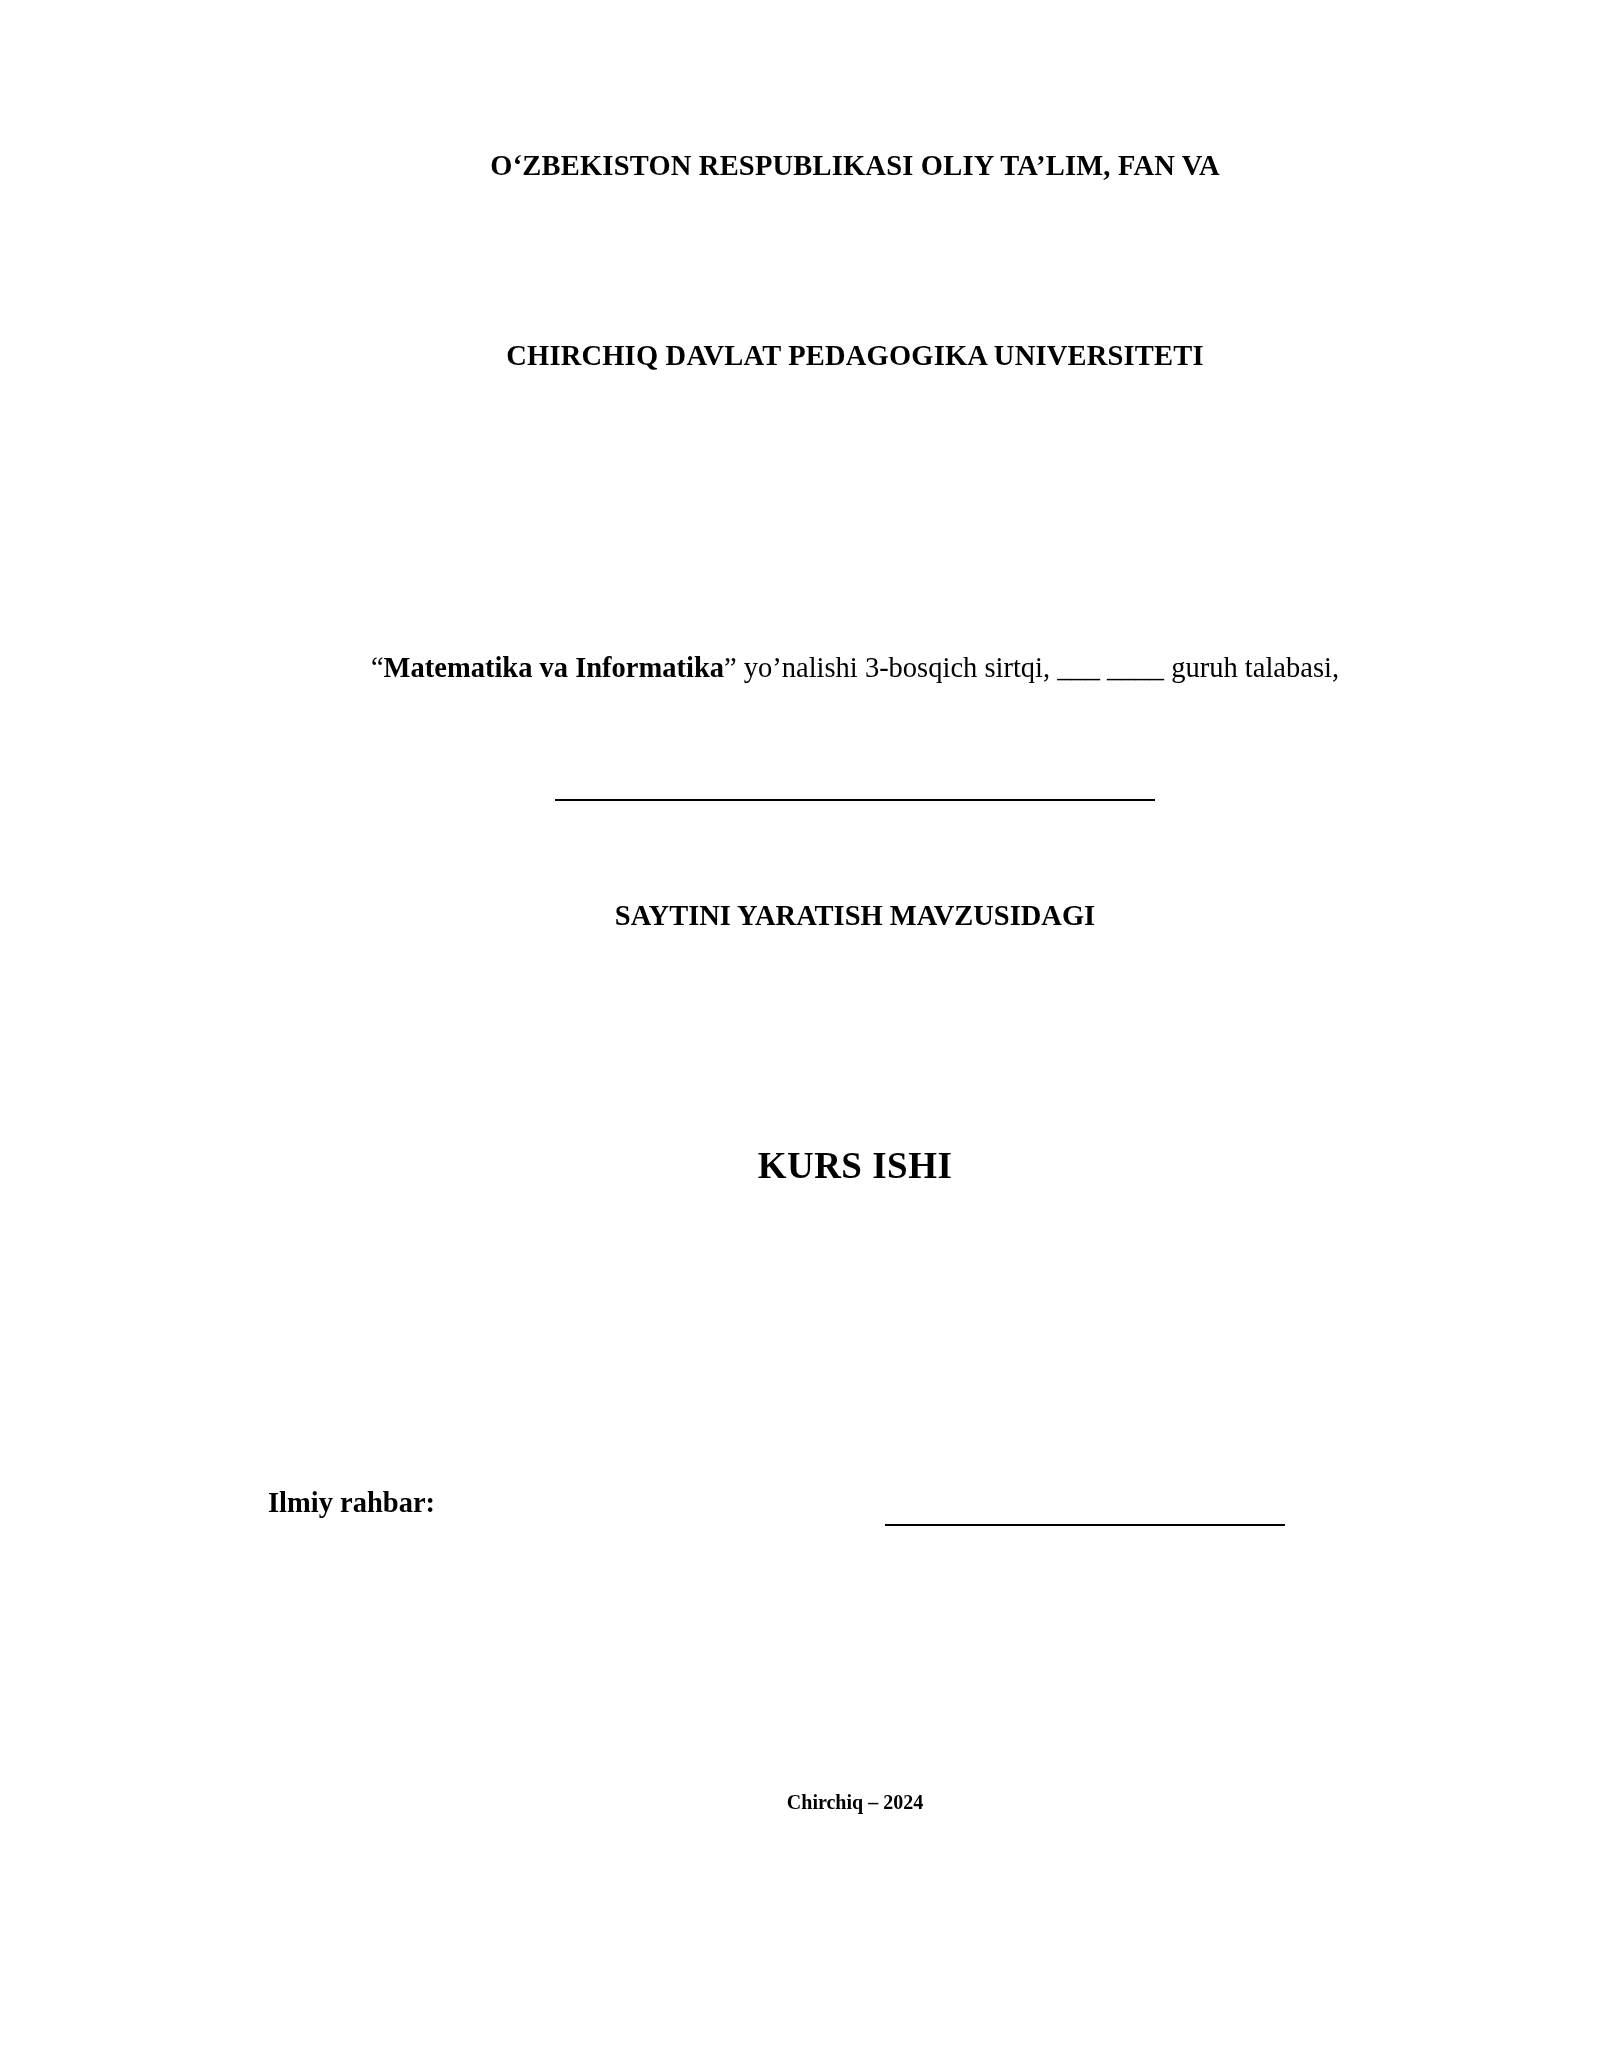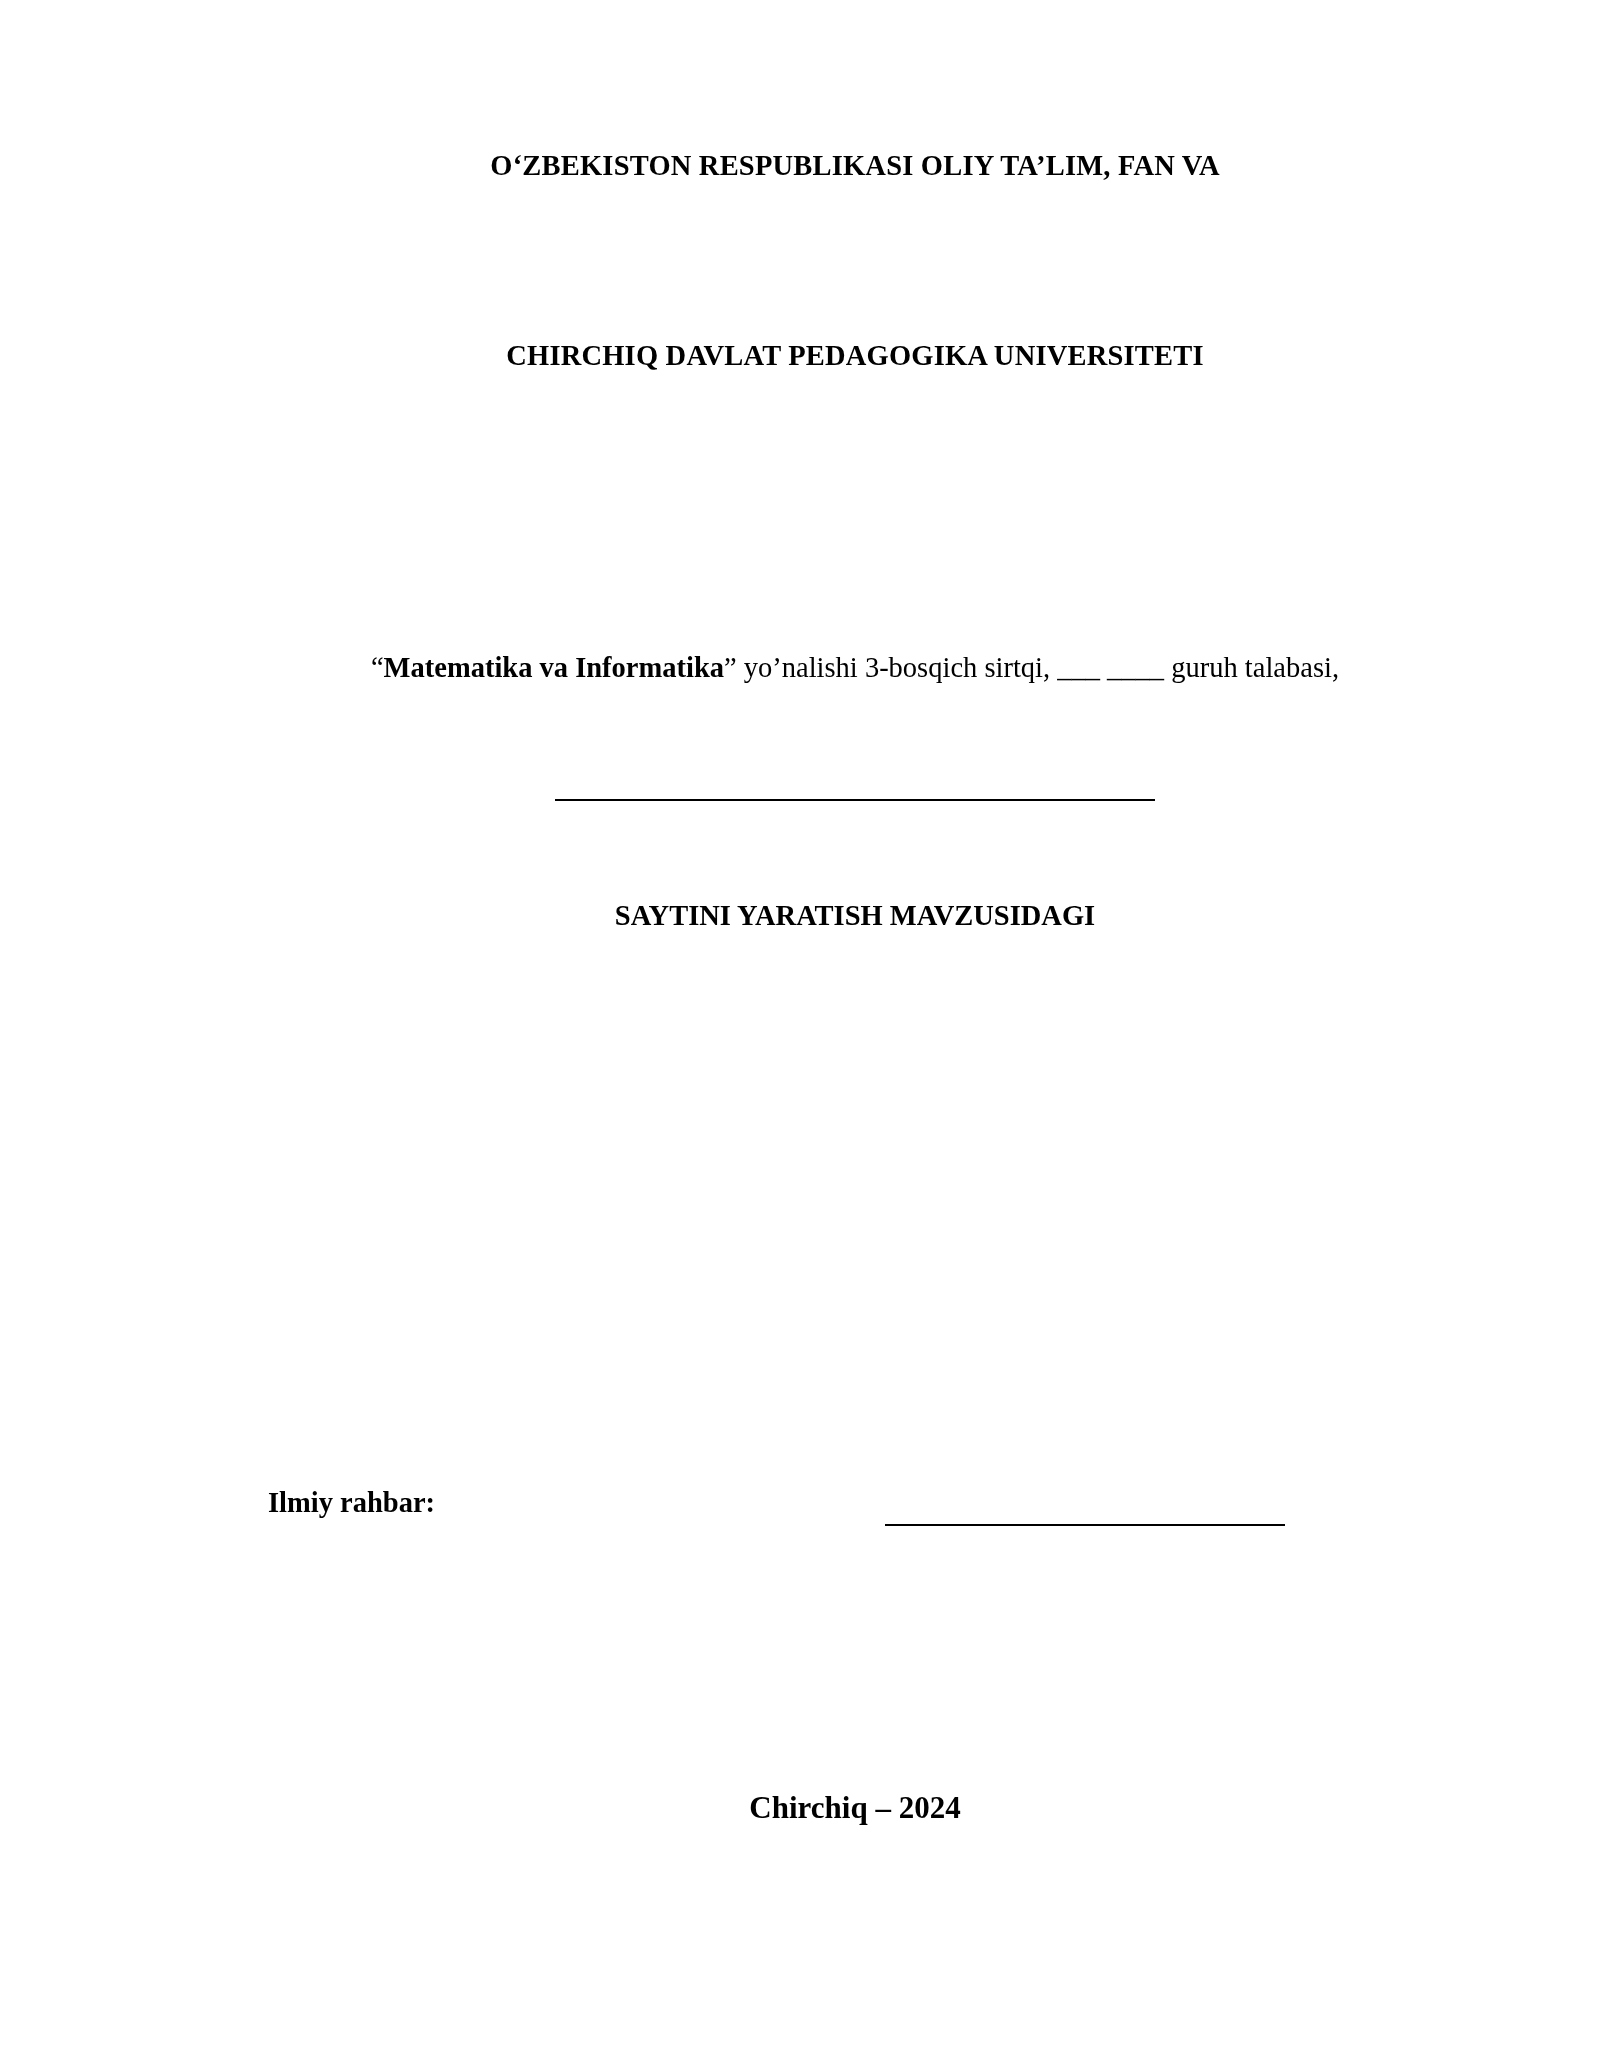--- a/index.html
+++ b/index.html
@@ -140,21 +140,21 @@
   }
 
   
   .footer-block {
     position: absolute;
     top: 1780px;
     left: 0;
     width: 1290px;
   }
   .footer-block .line {
-    font-size: 31px;
+    font-size: 20px;
     font-weight: bold;
   }
 </style>
 </head>
 <body>
 
 <div class="page">
   <div class="content">
 
     <div class="header-block">
@@ -170,20 +170,23 @@
     </div>
 
     <div class="student-rule-wrap">
       <span class="student-rule"></span>
     </div>
 
     <div class="topic-block">
       <div class="line bold">SAYTINI YARATISH MAVZUSIDAGI</div>
     </div>
 
+    <div class="kurs-block">
+      <div class="line bold">KURS ISHI</div>
+    </div>
 
     <div class="advisor-row">
       <div class="advisor-label">Ilmiy rahbar:</div>
       <div class="advisor-rule"></div>
     </div>
 
     <div class="footer-block">
       <div class="line">Chirchiq – 2024</div>
     </div>
 

